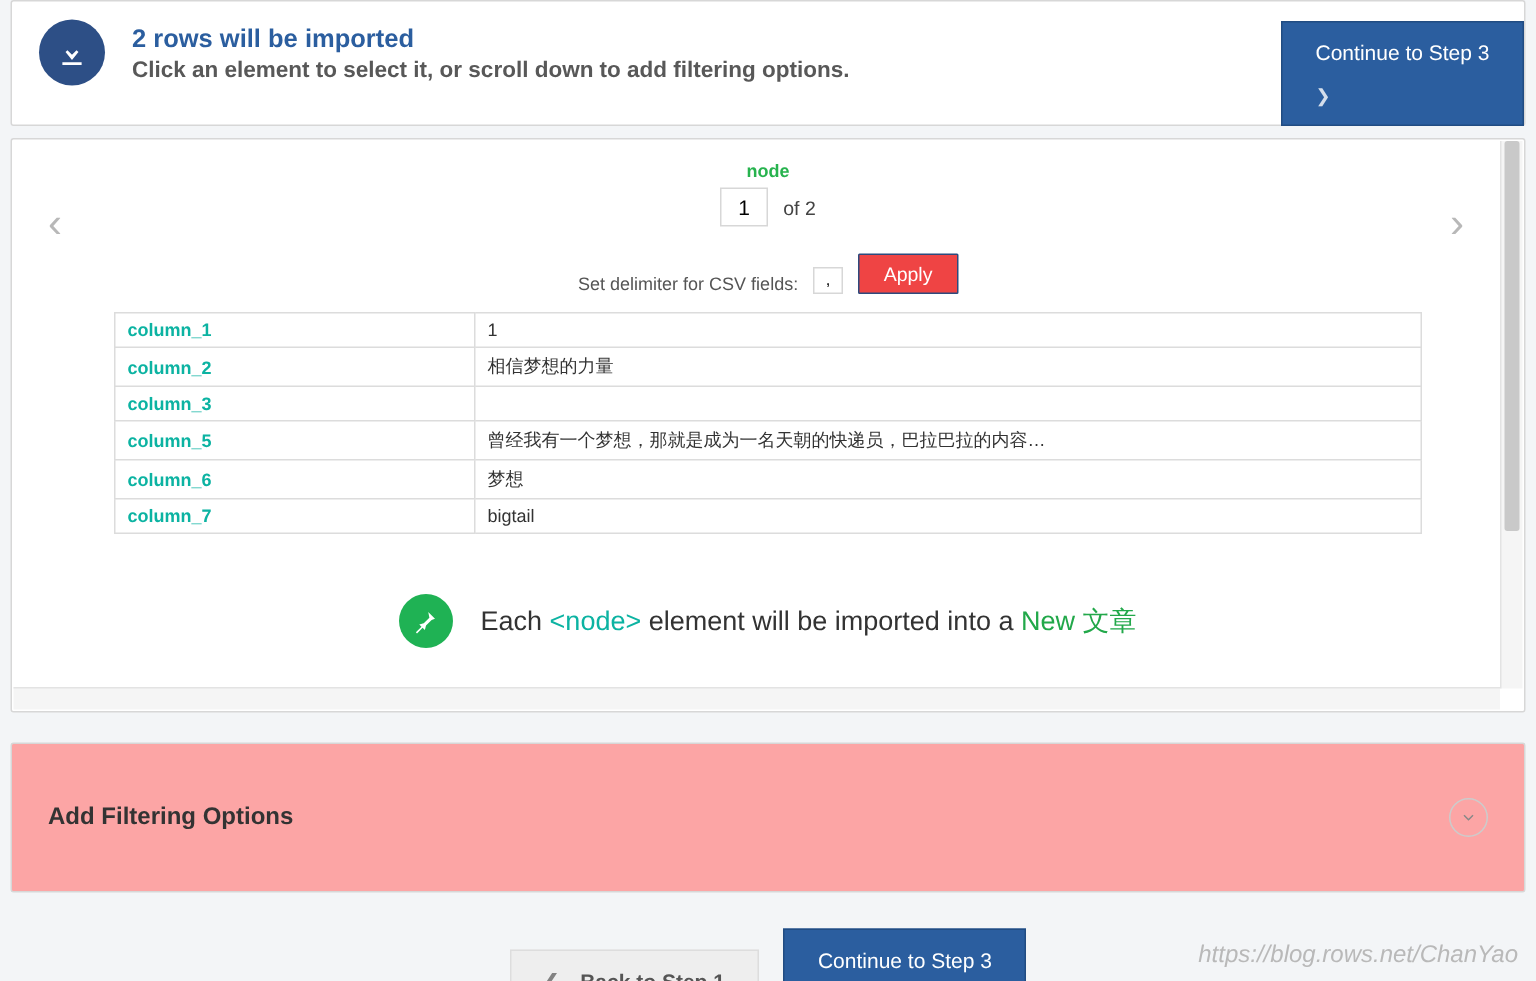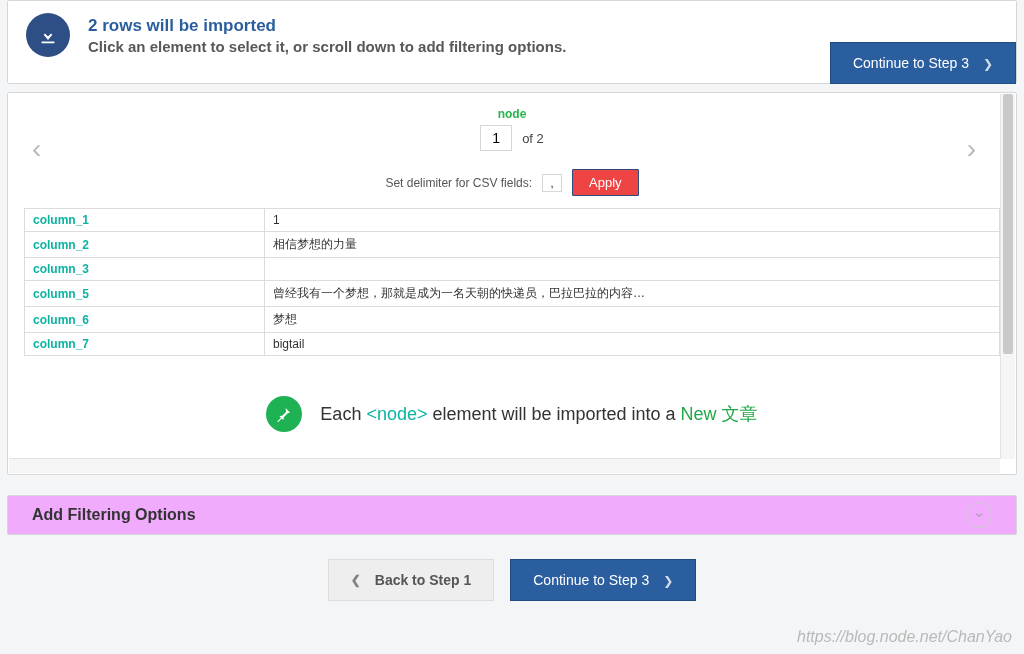--- a/index.html
+++ b/index.html
@@ -18,54 +18,54 @@
   *{box-sizing:border-box;font-family:"Segoe UI",Arial,sans-serif;}
   body{margin:0;background:var(--page-bg);color:#333;font-size:13px;width:1024px;height:654px;overflow:hidden;position:relative;}
   .wrap{padding:0 7px 10px}
   
   .hero{background:#fff;border:1px solid var(--border);border-radius:2px;display:flex;align-items:center;padding:12px 18px 26px;position:relative;margin-bottom:8px;}
   .hero-icon{width:44px;height:44px;border-radius:50%;background:#2d4f86;display:flex;align-items:center;justify-content:center;margin-right:18px;flex-shrink:0;}
   .hero-icon svg{width:22px;height:22px;fill:#fff;}
   .hero-txt h2{margin:0;font-size:17px;font-weight:600;color:var(--blue);}
   .hero-txt .sub{margin:2px 0 0;font-size:15px;color:#585858;font-weight:600;}
   .hero-cta{position:absolute;right:0;bottom:-1px;}
-  .btn-primary{background:var(--blue);color:#fff;border:1px solid var(--blue-dark);padding:12px 22px;font-size:14px;font-weight:400;cursor:pointer;display:inline-flex;align-items:flex-end;gap:14px;}
+  .btn-primary{background:var(--blue);color:#fff;border:1px solid var(--blue-dark);padding:12px 22px;font-size:14px;font-weight:400;cursor:pointer;display:inline-flex;align-items:flex-start;gap:14px;flex-direction:column;}
   .btn-primary .chev{font-size:12px;opacity:.8;}
   
   .panel{background:#fff;border:1px solid var(--border);border-radius:2px;padding:0 0 12px;position:relative;}
   .panel-scroll{overflow:auto;padding:0;}
   .panel::after{content:"";position:absolute;top:0;right:0;width:16px;height:100%;pointer-events:none;}
   .vscroll{position:absolute;top:1px;right:1px;width:15px;height:calc(100% - 16px);background:#f5f5f5;border-left:1px solid #e3e3e3;}
   .vscroll .track{height:100%;position:relative;}
   .vscroll .thumb{position:absolute;left:2px;right:2px;top:0;height:260px;background:#c9c9c9;border-radius:2px;}
   .hscroll{position:absolute;left:1px;right:16px;bottom:1px;height:15px;background:#f5f5f5;border-top:1px solid #e3e3e3;}
   .node-label{margin:14px 0 4px;text-align:center;color:var(--green-bright);font-weight:700;font-size:12px;}
   .pager{display:flex;align-items:center;justify-content:center;gap:10px;margin-bottom:18px;}
   .pager-arrow{position:absolute;top:40px;font-size:28px;color:#b8b8b8;cursor:pointer;user-select:none;}
   .pager-arrow.left{left:24px;}
   .pager-arrow.right{right:40px;}
   .pager input{width:32px;height:26px;text-align:center;border:1px solid var(--border);font-size:14px;}
   .pager .of{font-size:13px;color:#444;}
-  .delimiter-row{display:flex;align-items:center;justify-content:center;gap:10px;font-size:12px;color:#555;margin-bottom:12px;}
+  .delimiter-row{display:flex;align-items:flex-end;justify-content:center;gap:10px;font-size:12px;color:#555;margin-bottom:12px;}
   .delimiter-row input{width:20px;height:18px;text-align:center;border:1px solid var(--border);font-size:11px;}
   .btn-apply{background:#ef4444;color:#fff;border:1px solid #2d4a7d;padding:5px 16px;font-size:13px;cursor:pointer;border-radius:1px;}
-  .data-table{width:976px;margin:0 auto;border-collapse:collapse;padding-left:16px;}
+  .data-table{width:872px;margin:0 auto;border-collapse:collapse;padding-left:16px;}
   .data-table td{border:1px solid #dcdcdc;padding:4px 8px;font-size:12px;}
   .data-table td.key{width:240px;color:var(--teal);font-weight:600;}
   .data-table td.val{color:#333;}
   .import-note{display:flex;align-items:center;justify-content:center;gap:18px;margin:40px 0 30px;}
   .pin-circle{width:36px;height:36px;border-radius:50%;background:#1fb254;display:flex;align-items:center;justify-content:center;}
   .pin-circle svg{width:18px;height:18px;fill:#fff;}
   .import-note .txt{font-size:18px;font-weight:400;color:#333;}
   .import-note .txt .tag{color:var(--teal);}
   .import-note .txt .tag::before{content:"<";}
   .import-note .txt .tag::after{content:">";}
   .import-note .txt .new{color:var(--green-text);}
   
-  .filter-card{background:#f0abfc;border:1px solid var(--border);border-radius:2px;padding:6px 24px;margin-top:20px;display:flex;align-items:center;justify-content:space-between;}
+  .filter-card{background:#fca5a5;border:1px solid var(--border);border-radius:2px;padding:36px 24px;margin-top:20px;display:flex;align-items:center;justify-content:space-between;}
   .filter-card h3{margin:0;font-size:16px;font-weight:700;color:#333;}
   .expander{width:26px;height:26px;border-radius:50%;border:1px solid #ccc;display:flex;align-items:center;justify-content:center;color:#888;cursor:pointer;}
   
   .footer{display:flex;align-items:center;justify-content:center;gap:16px;margin-top:24px;}
   .btn-back{background:#eeeeee;color:#555;border:1px solid #ddd;padding:12px 22px;font-size:14px;font-weight:600;cursor:pointer;display:inline-flex;align-items:center;gap:14px;}
   .btn-back .chev{font-size:12px;opacity:.7;}
   .watermark{position:absolute;right:12px;bottom:8px;font-size:16px;color:#b9b9b9;font-style:italic;pointer-events:none;font-family:"Segoe UI",sans-serif;}
 </style>
 </head>
 <body>
@@ -174,13 +174,13 @@
       <span>Back to Step 1</span>
     </button>
     <button class="btn-primary">
       <span>Continue to Step 3</span>
       <span class="chev">❯</span>
     </button>
   </div>
 
 </div>
 
-<div class="watermark">https://blog.node.net/ChanYao</div>
+<div class="watermark">https://blog.rows.net/ChanYao</div>
 
 </body></html>

